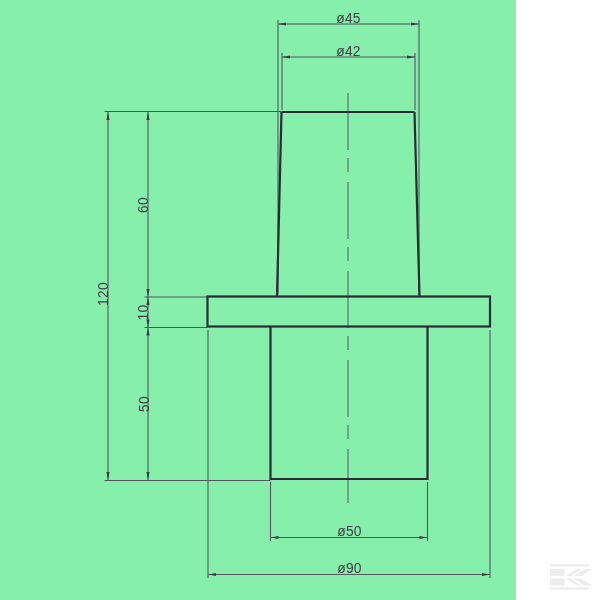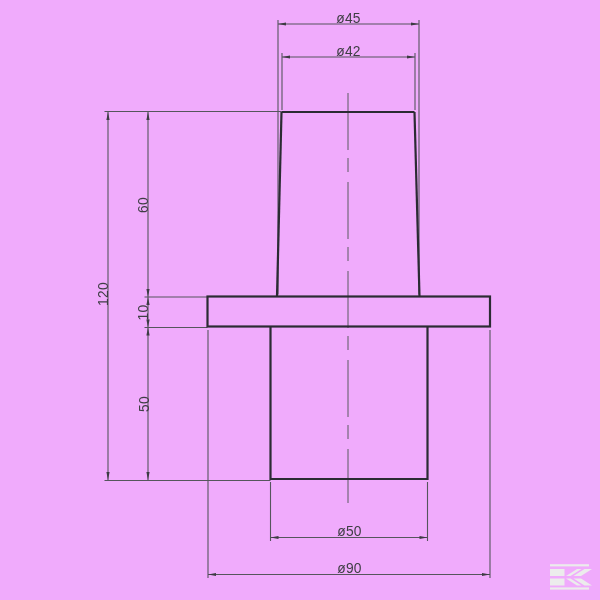--- a/index.html
+++ b/index.html
@@ -1,16 +1,16 @@
 <!DOCTYPE html>
 <html><head>
 <meta charset="utf-8">
 <style>
   html,body{margin:0;padding:0;background:#ffffff;}
-  .page{width:600px;height:600px;position:relative;background:#f0abfc;}
+  .page{width:516px;height:600px;position:relative;background:#86efac;}
   svg{display:block;}
   text{font-family:"Liberation Sans",sans-serif;fill:#3e3e44;}
 </style>
 </head>
 <body>
 <div class="page">
 <svg width="600" height="600" viewBox="0 0 600 600">
 
   <g fill="#ececec">
     <rect x="550" y="564.2" width="39" height="2.2"></rect>

